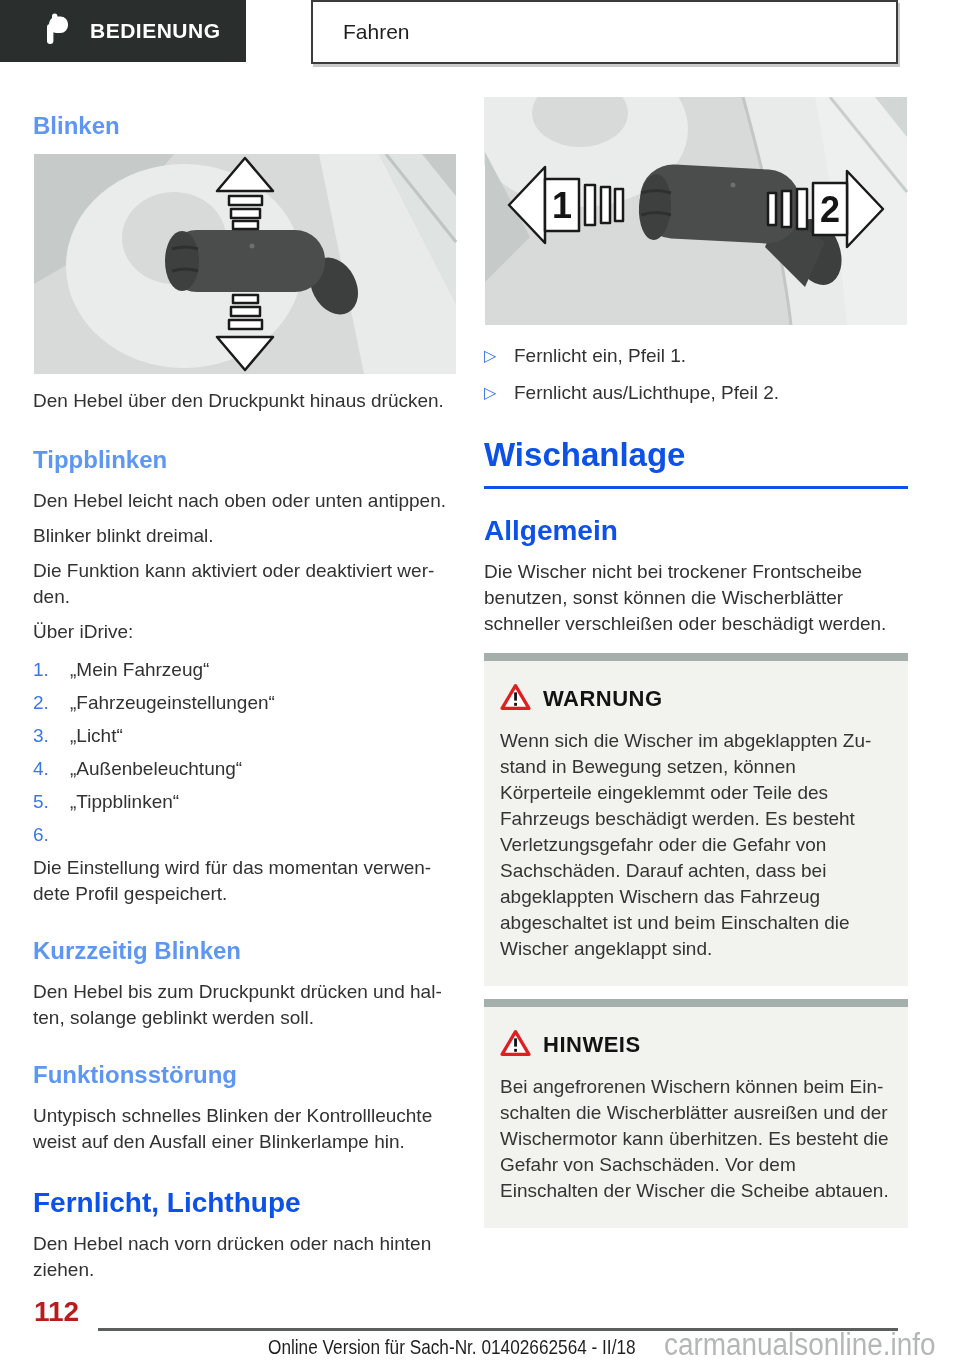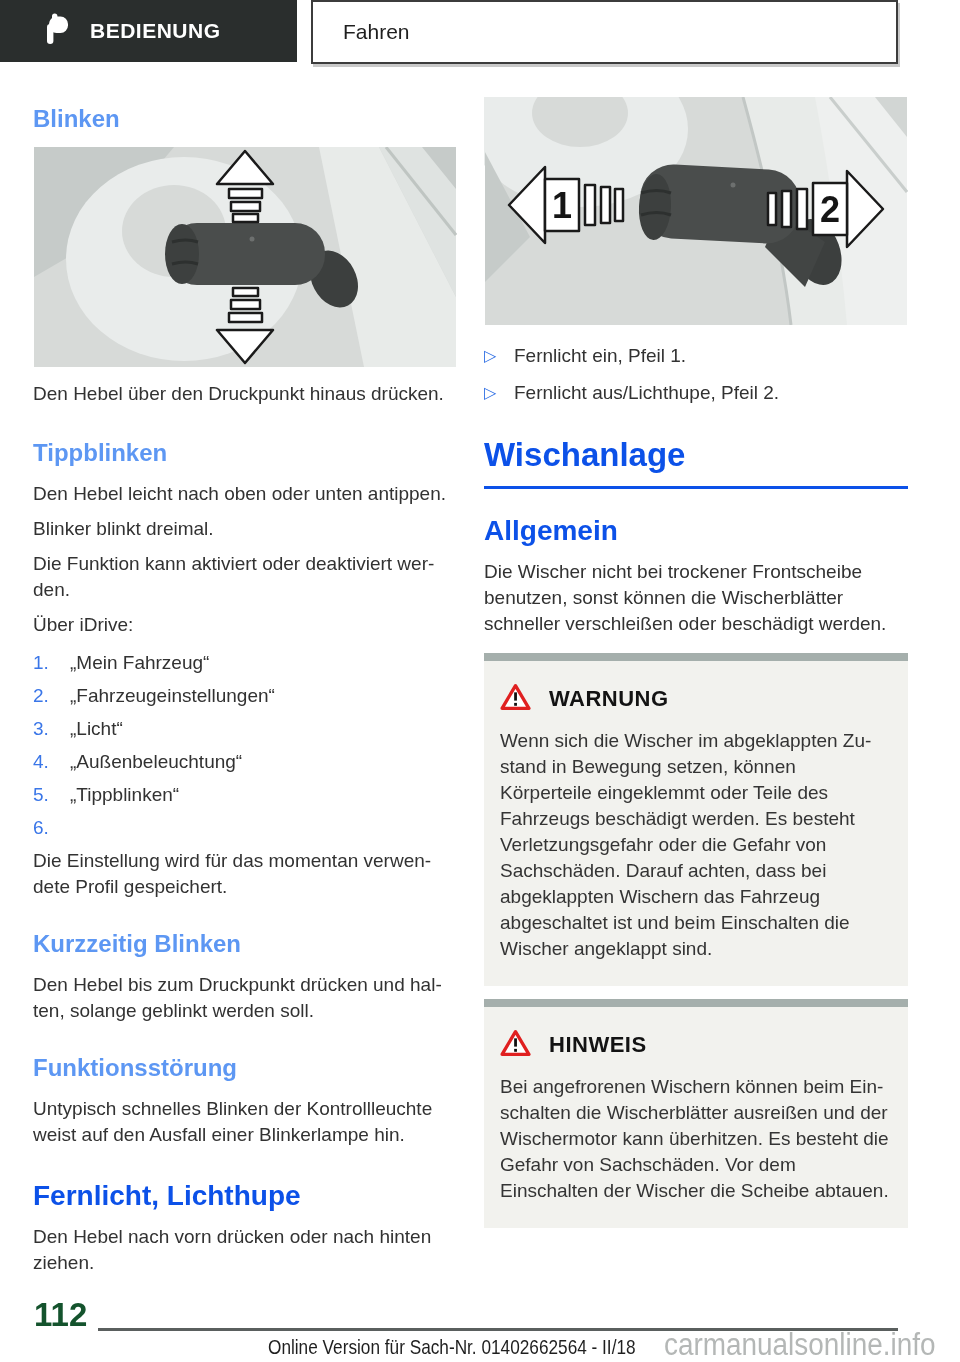--- a/index.html
+++ b/index.html
@@ -2,33 +2,33 @@
 <html lang="de"><head>
 <meta charset="utf-8">
 <style>
   html,body{margin:0;padding:0;}
   body{
     width:960px;height:1362px;position:relative;background:#ffffff;
     font-family:"Liberation Sans", sans-serif;color:#323232;overflow:hidden;
   }
   
   .tab-dark{
-    position:absolute;left:0;top:0;width:297px;height:62px;background:#2a2e2d;
+    position:absolute;left:0;top:0;width:246px;height:62px;background:#2a2e2d;
     display:flex;align-items:center;box-sizing:border-box;padding-left:42px;gap:20px;
   }
   .tab-dark .tab-label{color:#fff;font-size:21px;font-weight:bold;letter-spacing:.5px;}
   .tab-light{
     position:absolute;left:311px;top:0;width:587px;height:64px;background:#fff;
     border:2px solid #3c3c3c;box-sizing:border-box;box-shadow:2px 3px 0 #c9c9c9;
     display:flex;align-items:center;padding-left:30px;
   }
   .tab-light .tab-label{color:#1f1f1f;font-size:21px;}
   
   .col{position:absolute;width:424px;}
-  .col-left{left:33px;top:101px;}
+  .col-left{left:33px;top:108px;}
   .col-right{left:484px;top:97px;}
   p{margin:0 0 9px;font-size:19px;line-height:26px;}
   .h-sub{font-size:24px;line-height:28px;font-weight:bold;color:#5d97f3;margin:0 0 14px;}
   .h-section{font-size:28px;line-height:32px;font-weight:bold;color:#0c51e8;margin:0 0 12px;}
   .h-chapter{
     font-size:33px;line-height:36px;font-weight:bold;color:#0c51e8;margin:31px 0 26px;
     border-bottom:3px solid #0c51e8;padding-bottom:13px;
   }
   .mt-lg{margin-top:32px;}
   .figure{width:424px;display:block;margin:0 0 14px;}
@@ -43,25 +43,25 @@
   .bullet .tri{
     color:#2f6fe4;font-family:"DejaVu Sans", sans-serif;font-size:16px;line-height:26px;
     min-width:30px;
   }
   
   .alert{
     background:#f2f2ee;border-top:8px solid #a5afac;margin-top:16px;
     padding:14px 16px 24px;box-sizing:border-box;
   }
   .alert + .alert{margin-top:13px;}
-  .alert-title{display:flex;align-items:center;gap:18px;margin:8px 0 13px;}
+  .alert-title{display:flex;align-items:center;gap:12px;margin:8px 0 13px;}
   .alert-title .alert-word{font-size:22px;font-weight:bold;color:#131313;letter-spacing:.5px;}
   .alert-text{margin:0;color:#343434;}
   
-  .page-num{position:absolute;left:34px;top:1296px;font-size:33px;font-weight:bold;color:#14532d;}
+  .page-num{position:absolute;left:34px;top:1296px;font-size:28px;font-weight:bold;color:#b91c1c;}
   .footer-line{position:absolute;left:98px;top:1328px;width:800px;height:3px;background:#5a5f5e;}
   .version-text{
     position:absolute;left:268px;top:1335px;font-size:21px;color:#1f1f1f;white-space:nowrap;
     transform:scaleX(.82);transform-origin:left top;
   }
   .watermark{
     position:absolute;left:664px;top:1327px;font-size:31px;color:#b4b7b6;white-space:nowrap;
     transform:scaleX(.9);transform-origin:left top;
   }
 </style>

